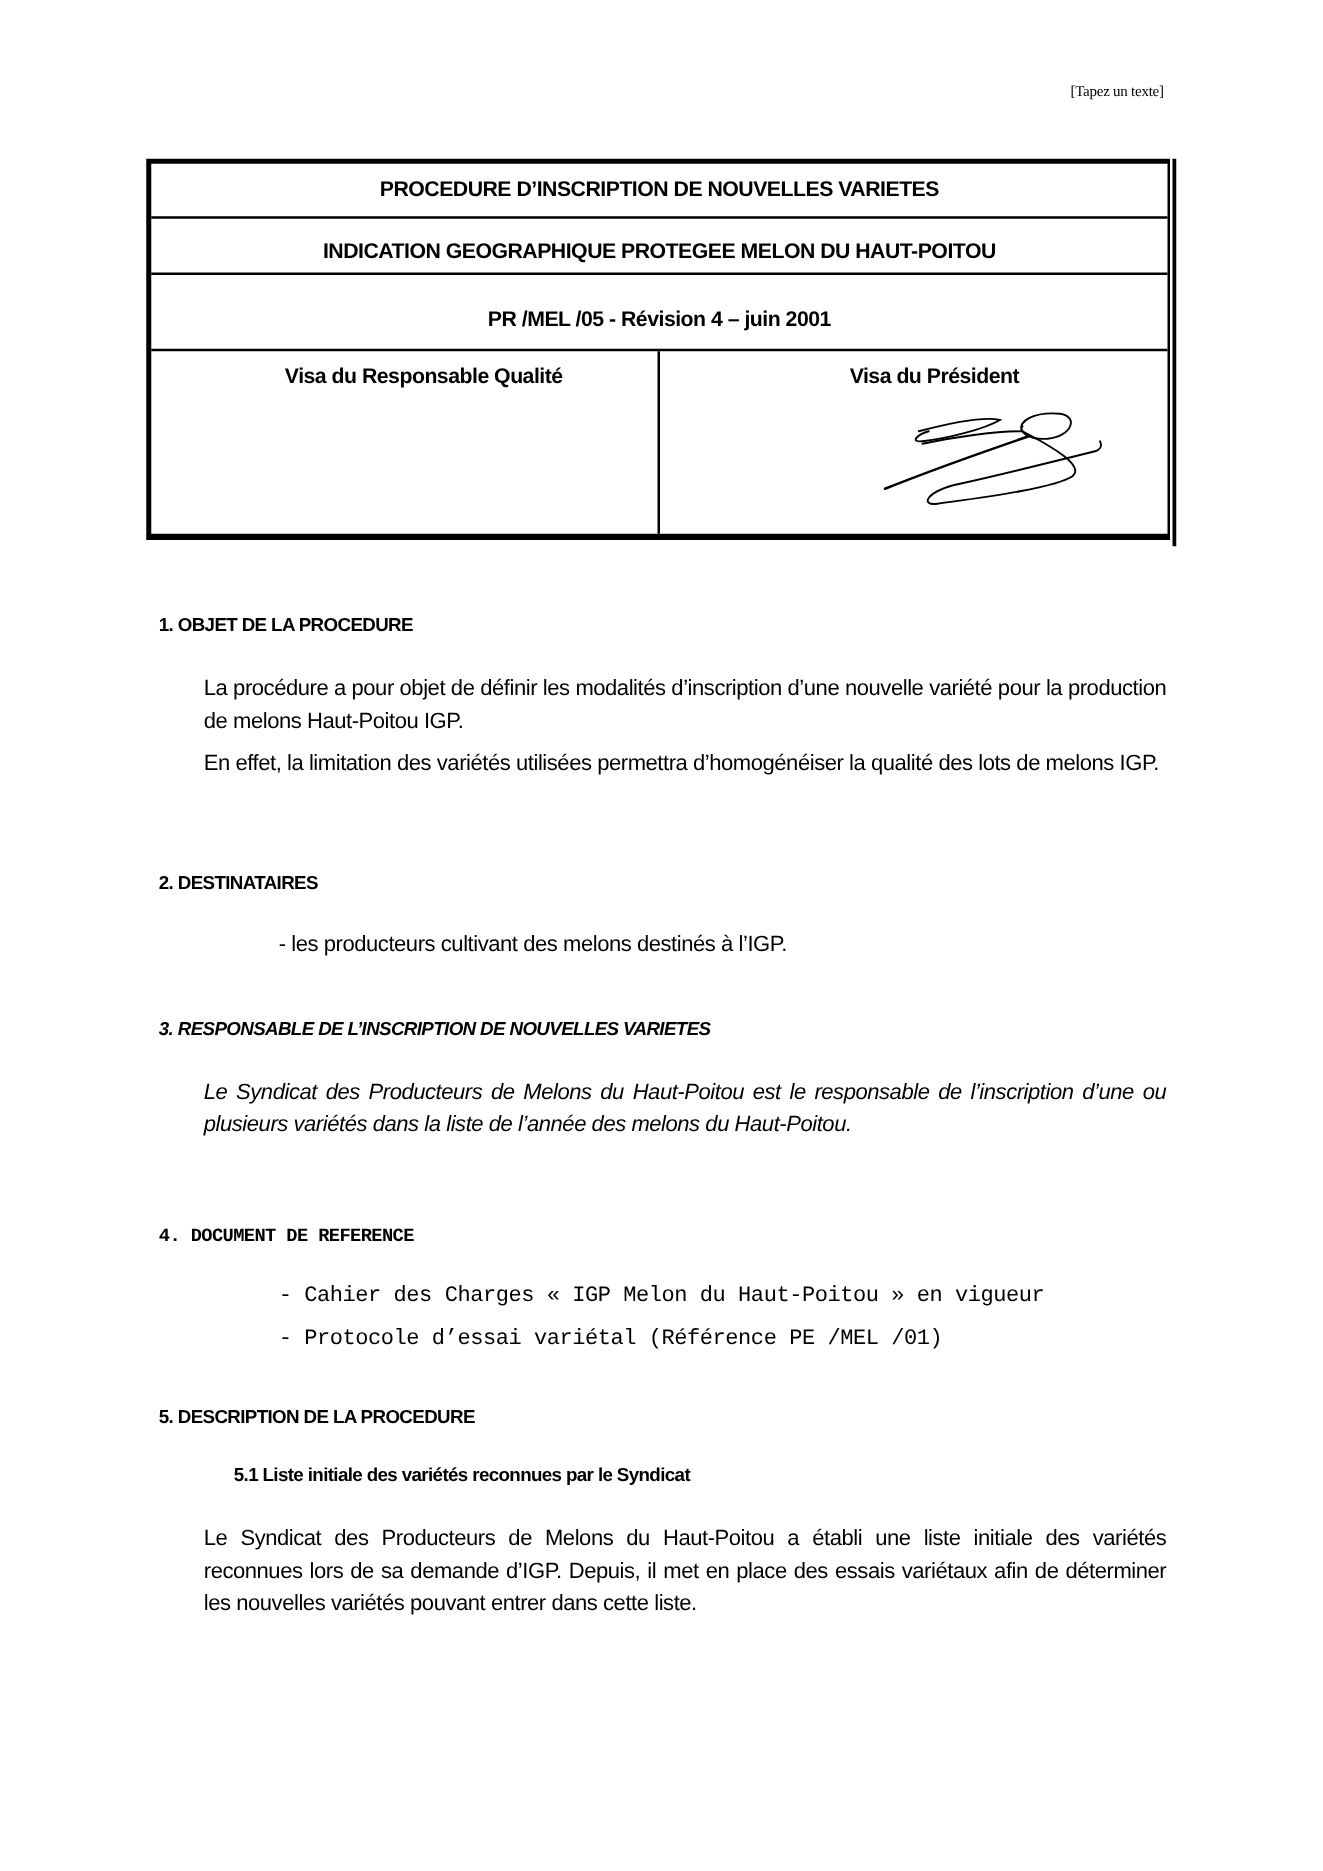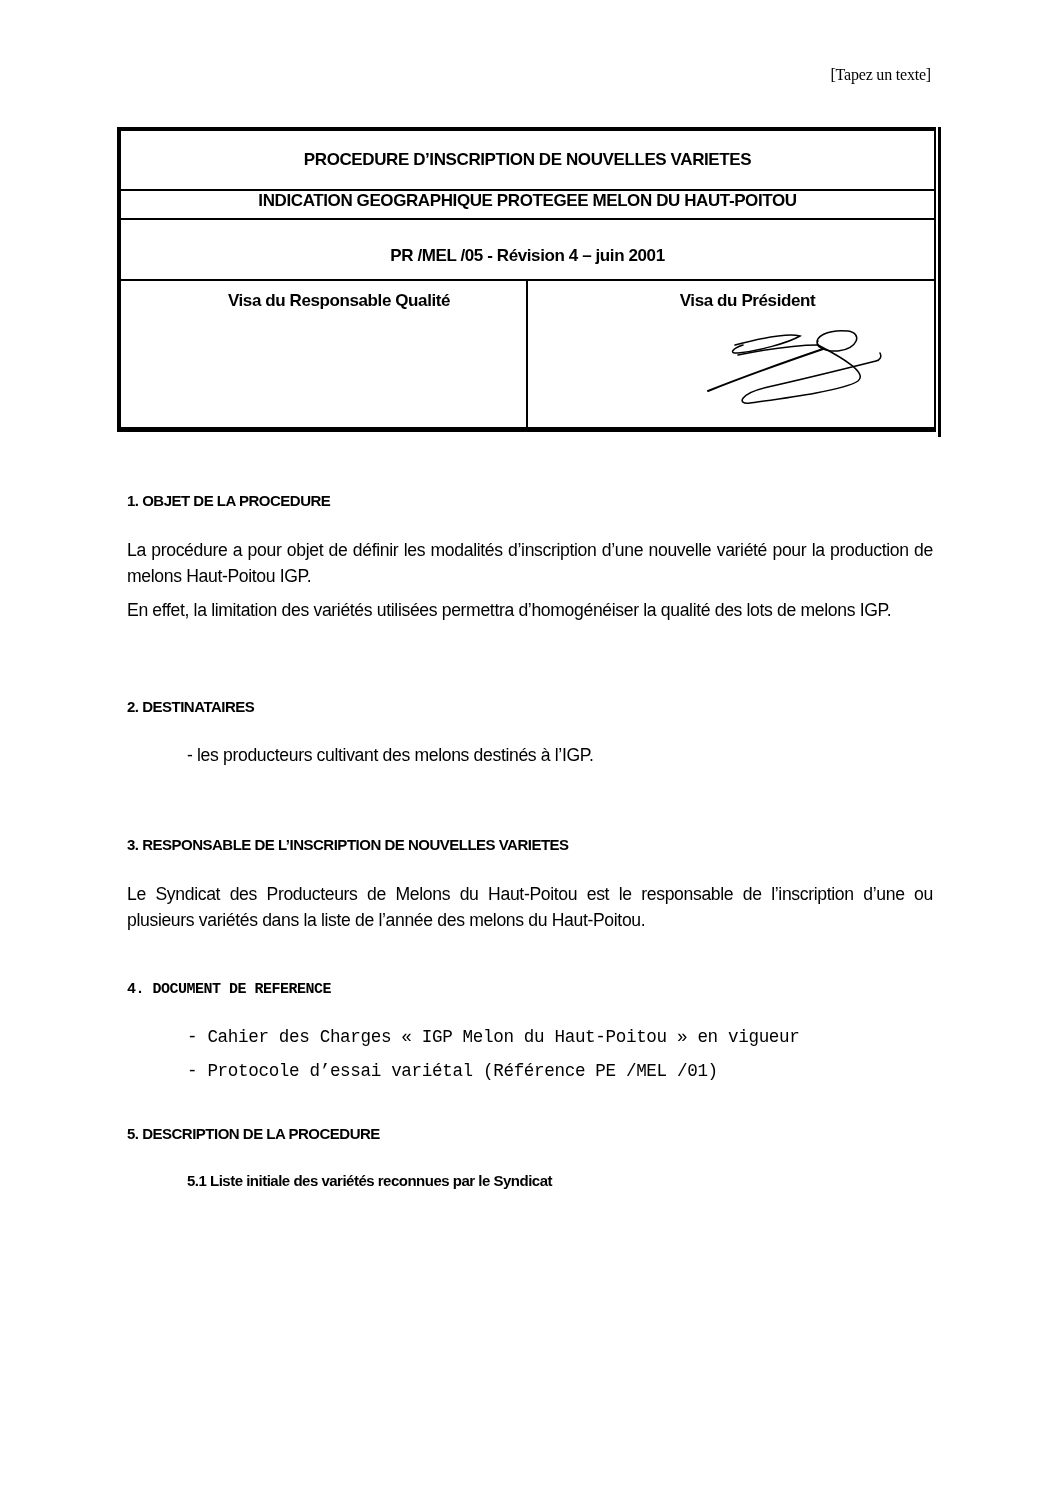--- a/index.html
+++ b/index.html
@@ -13,21 +13,21 @@
       position: relative;
       overflow: hidden;
       color: #000;
       font-family: "Liberation Sans", "DejaVu Sans", sans-serif;
     }
     .page-header {
       position: absolute;
       top: 66px;
       right: 127px;
       font-family: "Liberation Serif", "DejaVu Serif", serif;
-      font-size: 16px;
+      font-size: 12px;
       letter-spacing: -0.2px;
     }
     
     .doc-table {
       position: absolute;
       left: 117px;
       top: 127px;
       width: 819px;
       height: 305px;
       border-top: 4px solid #000;
@@ -50,21 +50,21 @@
       right: 0;
       border-bottom: 2px solid #000;
       box-sizing: border-box;
       display: flex;
       align-items: center;
       justify-content: center;
       font-weight: bold;
       font-size: 17px;
       letter-spacing: -0.4px;
     }
-    .row1 { top: 0; height: 60px; }
+    .row1 { top: 0; height: 44px; }
     .row2 { top: 52px; height: 37px; }
     .row3 { top: 102px; height: 48px; }
     .row4 {
       position: absolute;
       left: 0;
       right: 0;
       top: 150px;
       bottom: 0;
     }
     .visa-cell {
@@ -98,20 +98,21 @@
     }
     .heading {
       font-weight: bold;
       font-size: 15px;
       letter-spacing: -0.5px;
     }
     .para {
       line-height: 26px;
       text-align: justify;
       text-align-last: left;
+      margin-left: 36px;
     }
     .indent { padding-left: 60px; }
   </style>
 </head>
 <body>
 
 <div class="page-header">[Tapez un texte]</div>
 
 <div class="doc-table">
   <div class="row row1">PROCEDURE D’INSCRIPTION DE NOUVELLES VARIETES</div>
@@ -141,27 +142,28 @@
   <div class="heading">1. OBJET DE LA PROCEDURE</div>
   <div class="para" style="margin-top:28px;">La procédure a pour objet de définir les modalités d’inscription d’une nouvelle variété pour la production de melons Haut-Poitou IGP.</div>
   <div class="para" style="margin-top:8px;">En effet, la limitation des variétés utilisées permettra d’homogénéiser la qualité des lots de melons IGP.</div>
 </div>
 
 <div class="content" style="top:698px;">
   <div class="heading">2. DESTINATAIRES</div>
   <div class="para indent" style="margin-top:27px;">- les producteurs cultivant des melons destinés à l’IGP.</div>
 </div>
 
-<div class="content" style="top:836px;">
+<div class="content" style="top:815px;font-style:italic;">
   <div class="heading">3. RESPONSABLE DE L’INSCRIPTION DE NOUVELLES VARIETES</div>
   <div class="para" style="margin-top:28px;">Le Syndicat des Producteurs de Melons du Haut-Poitou est le responsable de l’inscription d’une ou plusieurs variétés dans la liste de l’année des melons du Haut-Poitou.</div>
 </div>
 
 <div class="content" style="top:981px;font-family:Liberation Mono, monospace;">
   <div class="heading">4. DOCUMENT DE REFERENCE</div>
   <div class="para indent" style="margin-top:26px;">- Cahier des Charges « IGP Melon du Haut-Poitou » en vigueur</div>
   <div class="para indent" style="margin-top:8px;">- Protocole d’essai variétal (Référence PE /MEL /01)</div>
 </div>
 
 <div class="content" style="top:1125px;">
   <div class="heading">5. DESCRIPTION DE LA PROCEDURE</div>
   <div class="heading indent" style="margin-top:30px;">5.1 Liste initiale des variétés reconnues par le Syndicat</div>
+  <div class="para" style="margin-top:28px;">Le Syndicat des Producteurs de Melons du Haut-Poitou a établi une liste initiale des variétés reconnues lors de sa demande d’IGP. Depuis, il met en place des essais variétaux afin de déterminer les nouvelles variétés pouvant entrer dans cette liste.</div>
 </div>
 
 </body></html>

